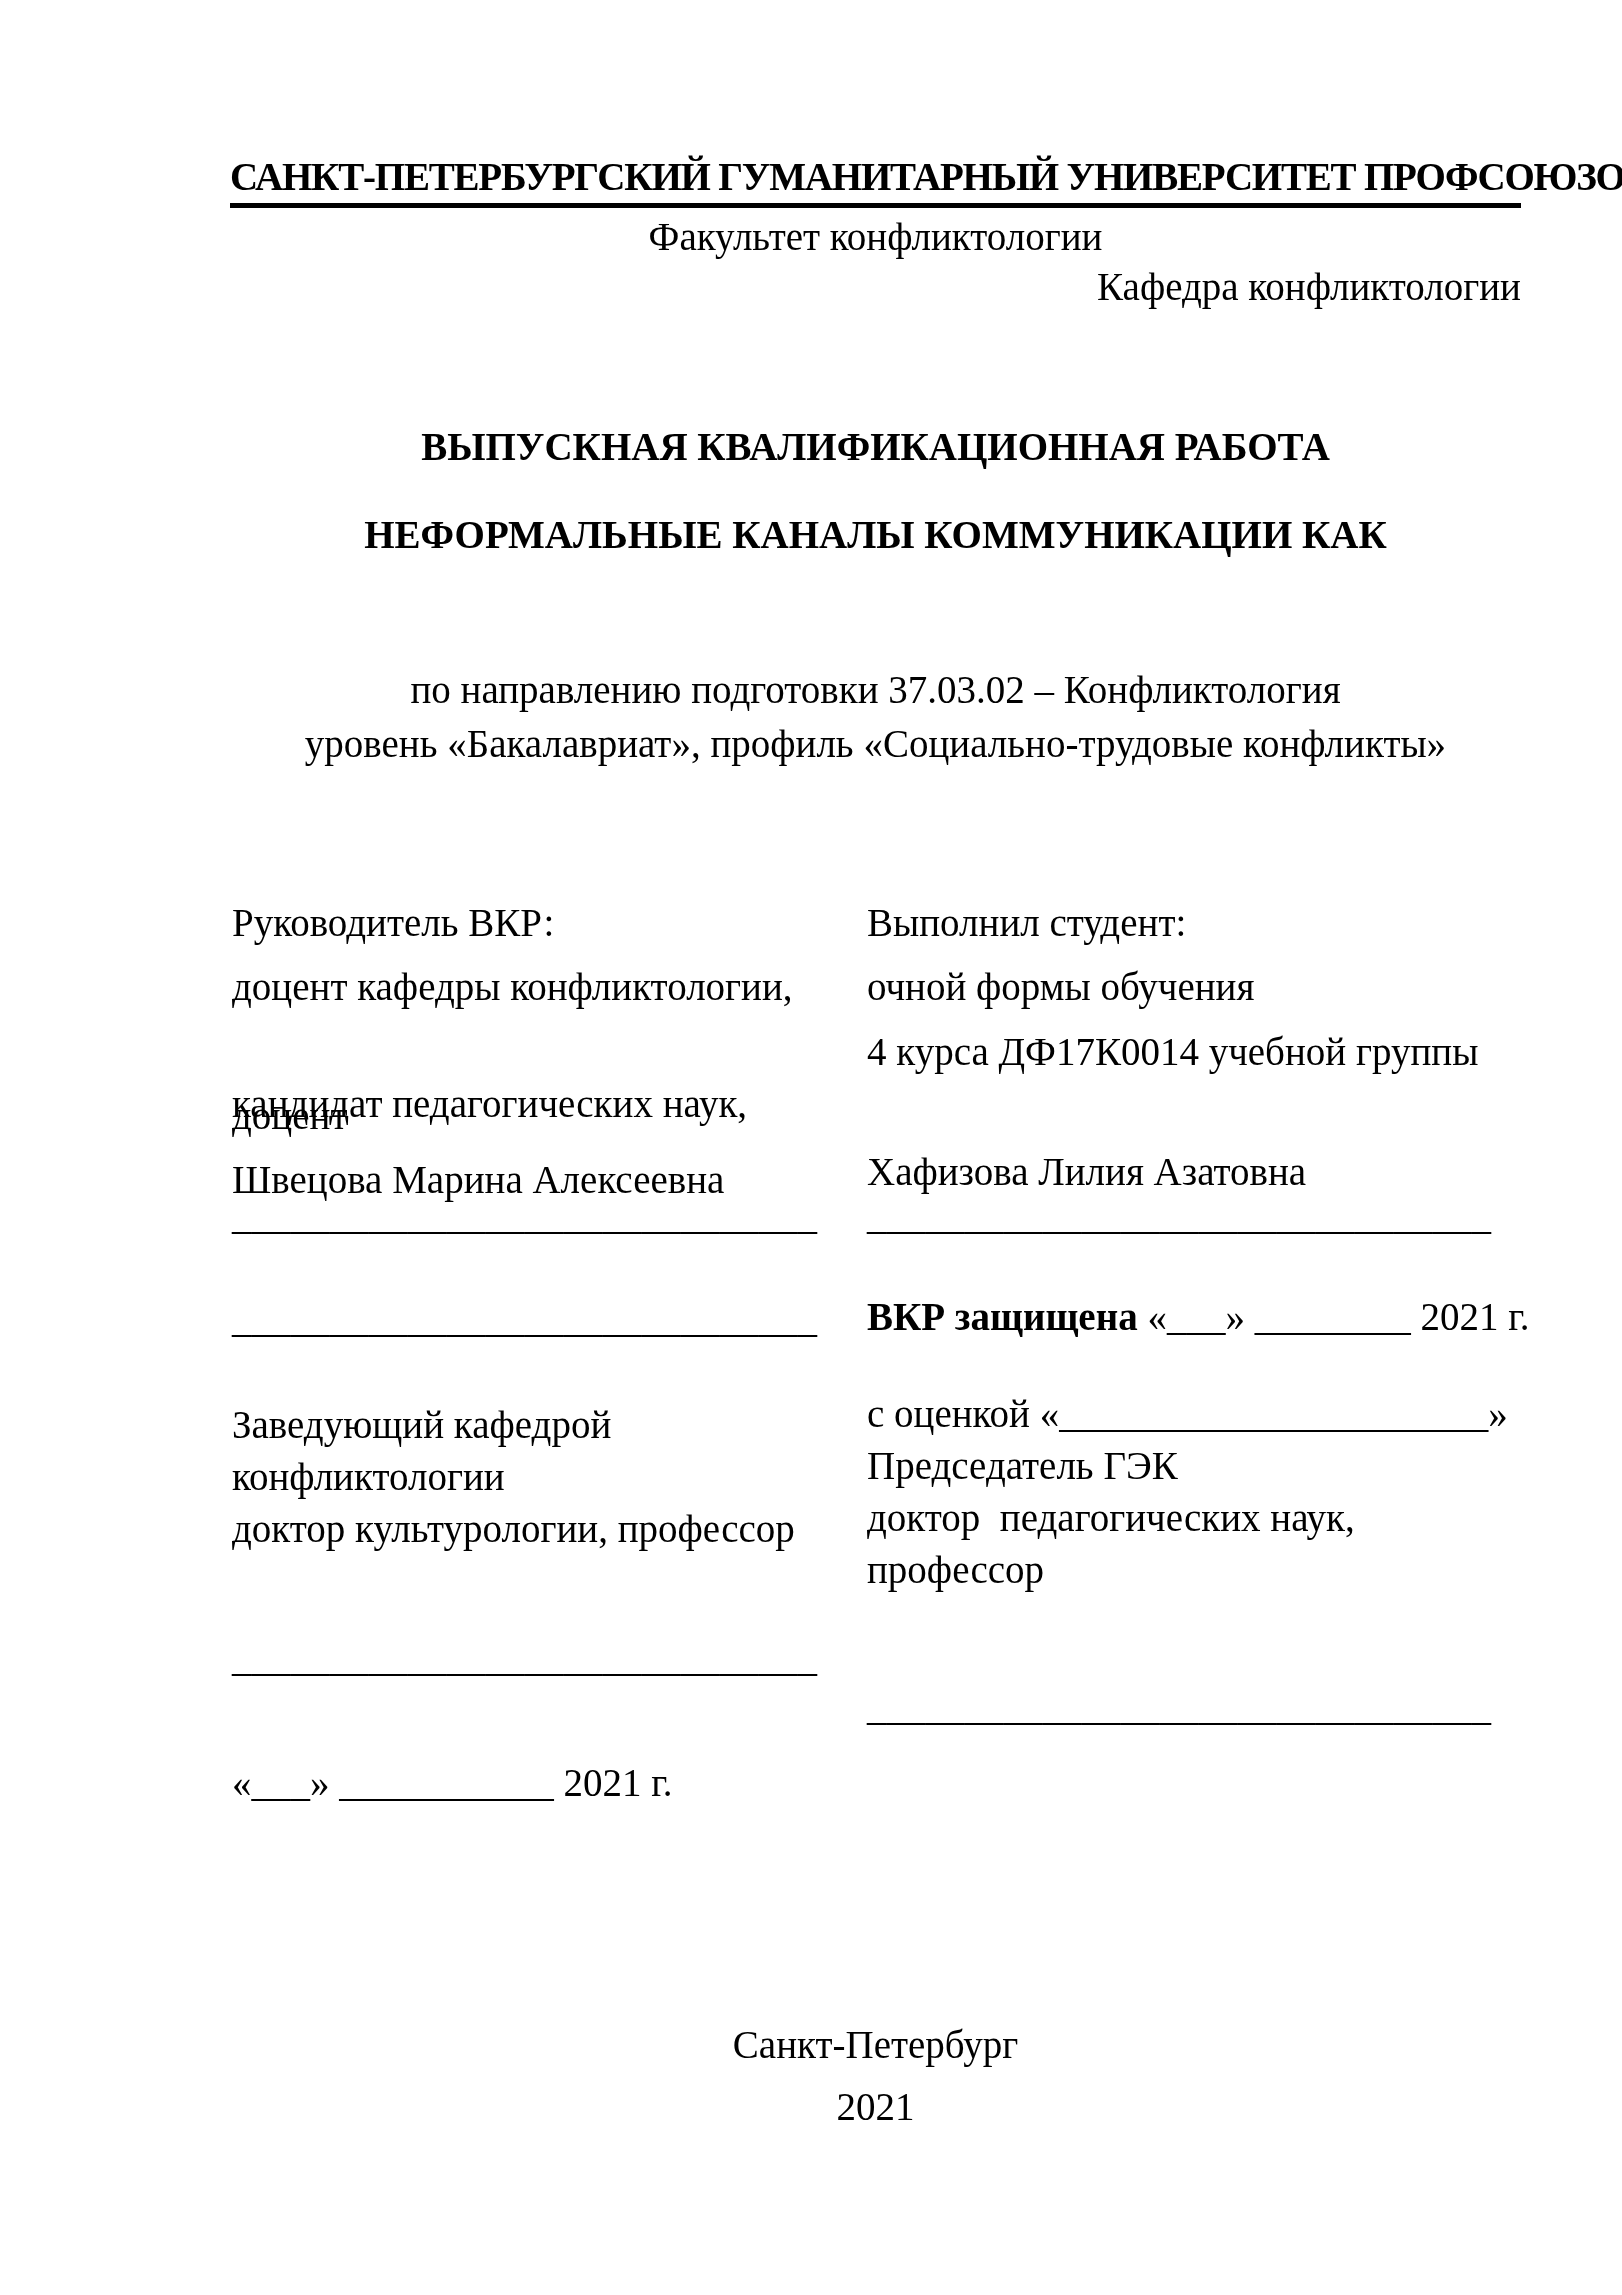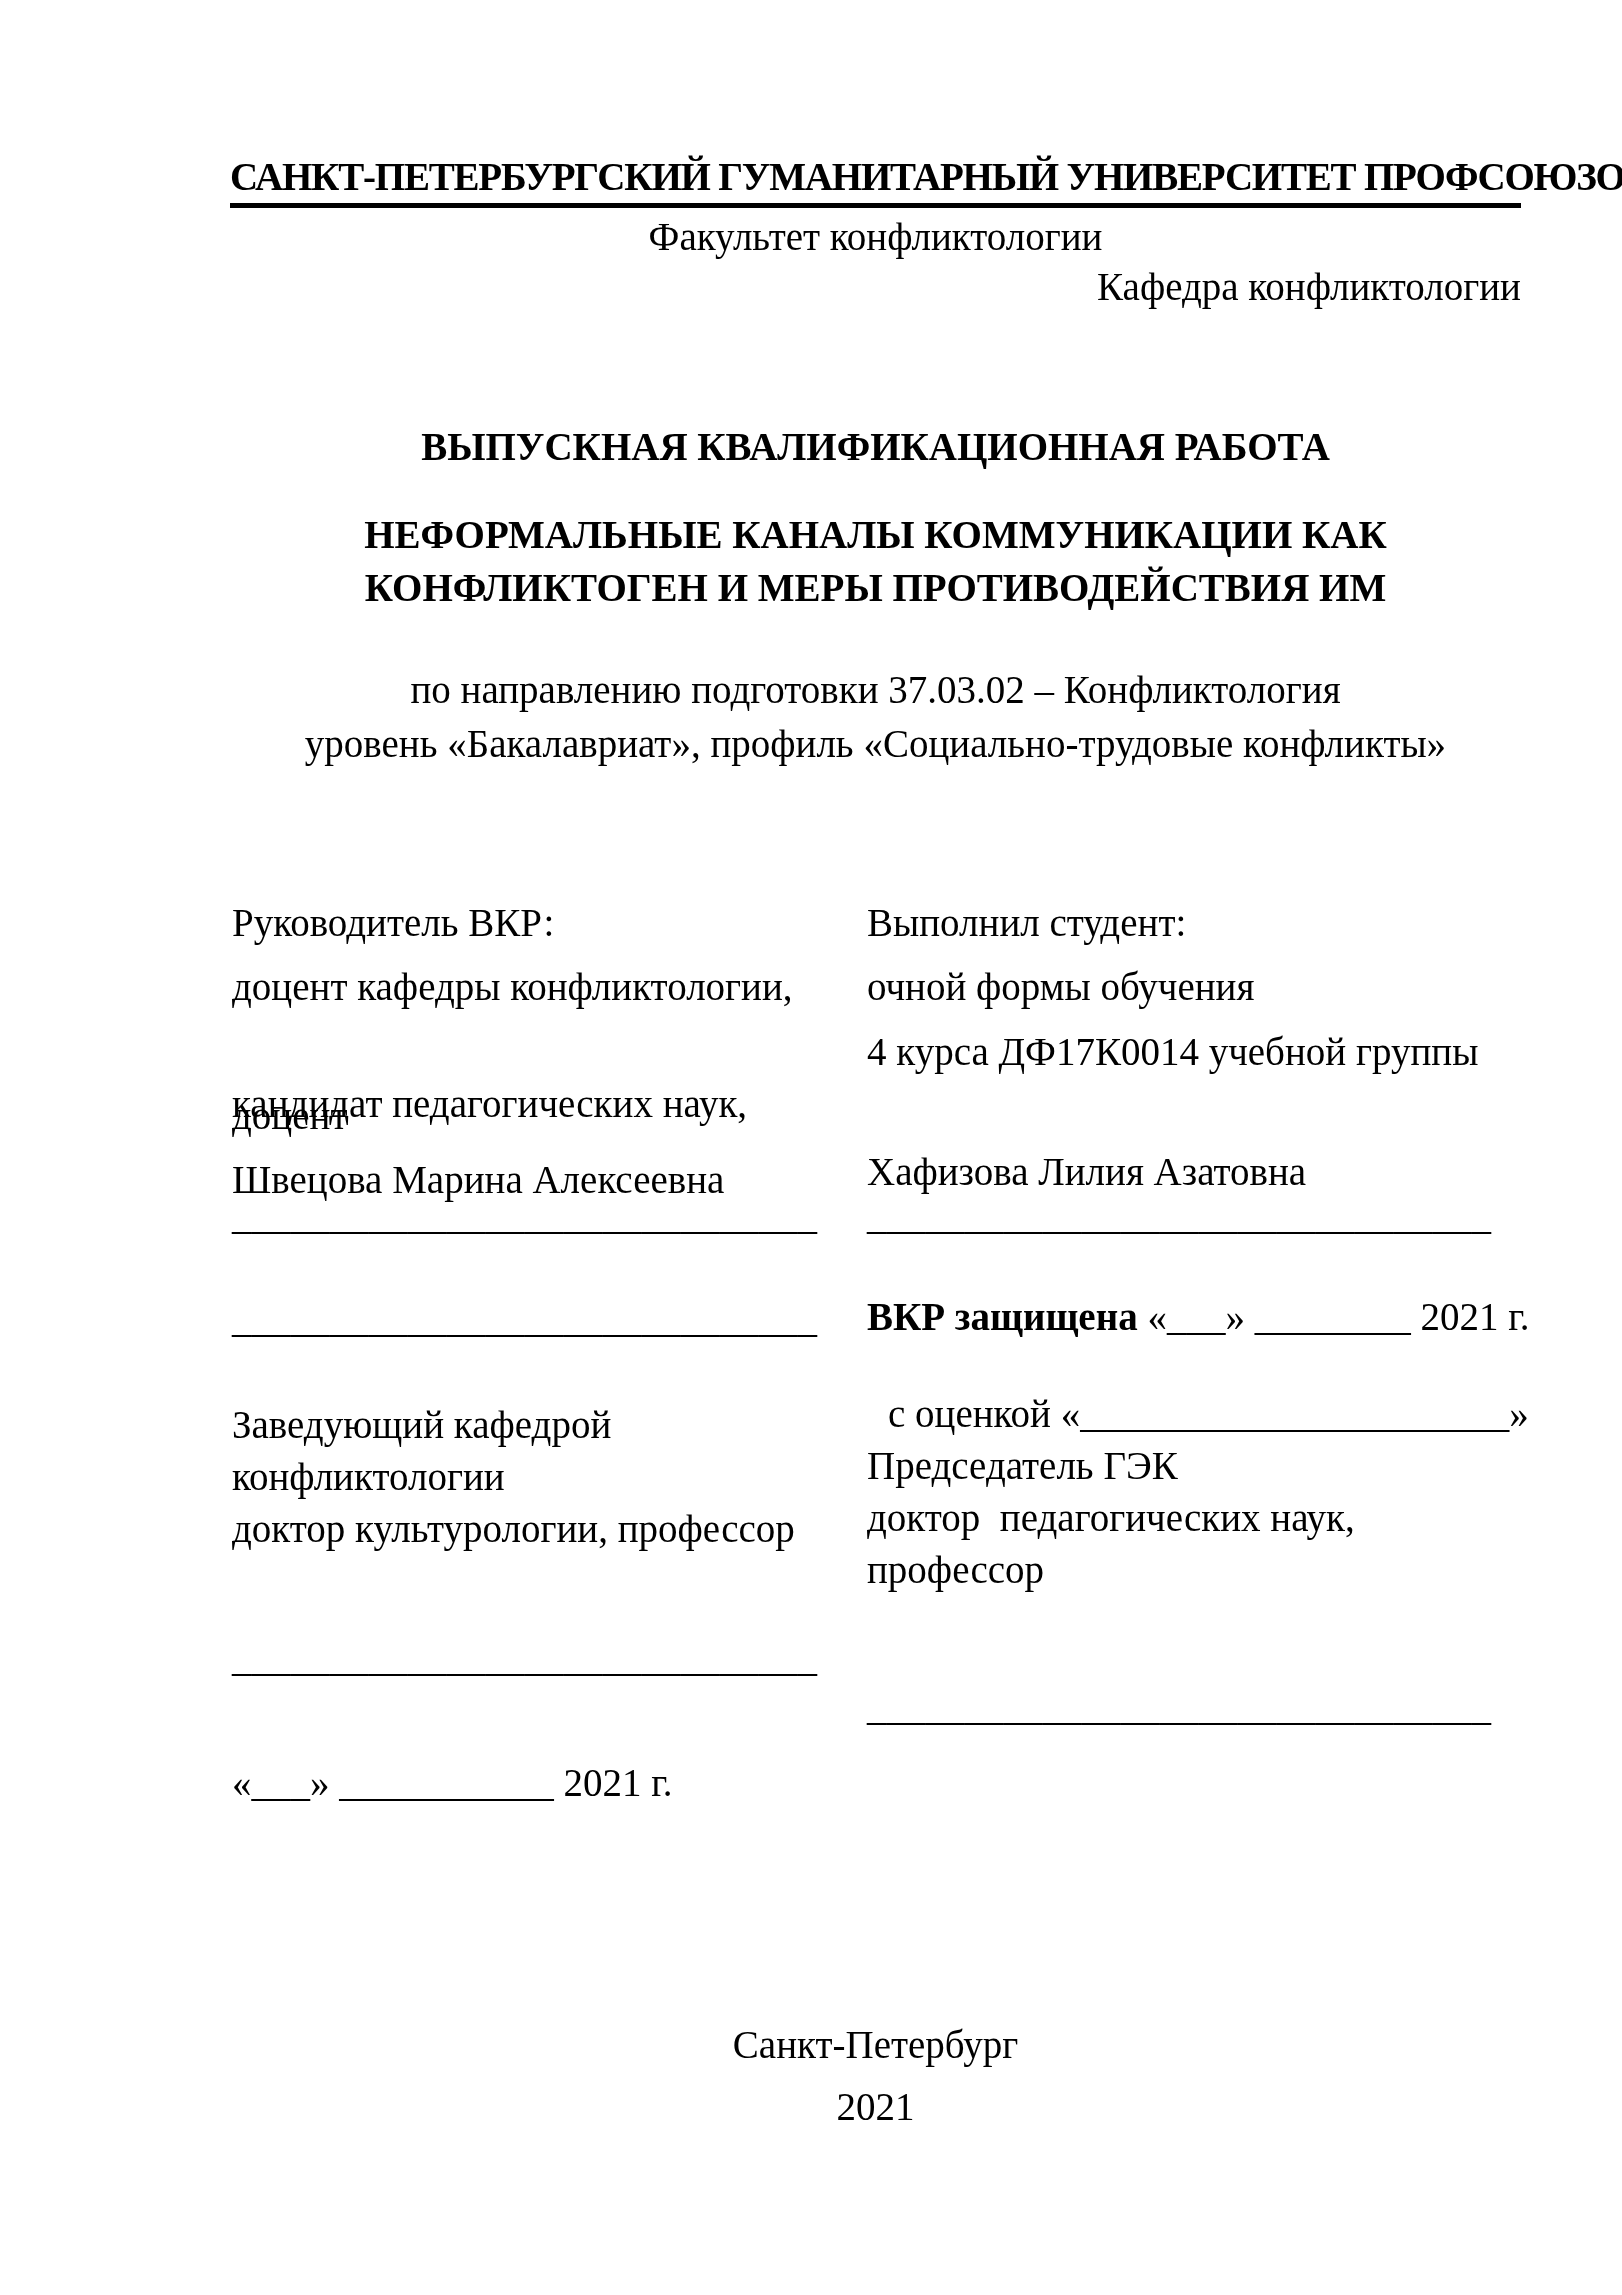--- a/index.html
+++ b/index.html
@@ -38,21 +38,20 @@
 
 <div class="page">
 
   <div class="ln c b hdr" style="top:157px;">САНКТ-ПЕТЕРБУРГСКИЙ ГУМАНИТАРНЫЙ УНИВЕРСИТЕТ ПРОФСОЮЗОВ</div>
   <div class="rule"></div>
   <div class="ln c" style="top:217px;">Факультет конфликтологии</div>
   <div class="ln ra" style="top:267px;">Кафедра конфликтологии</div>
 
   <div class="ln c b" style="top:427px;">ВЫПУСКНАЯ КВАЛИФИКАЦИОННАЯ РАБОТА</div>
   <div class="ln c b" style="top:515px;">НЕФОРМАЛЬНЫЕ КАНАЛЫ КОММУНИКАЦИИ КАК</div>
-  <div class="ln c b" style="top:568px;">КОНФЛИКТОГЕН И МЕРЫ ПРОТИВОДЕЙСТВИЯ ИМ</div>
   <div class="ln c" style="top:670px;">по направлению подготовки 37.03.02 – Конфликтология</div>
   <div class="ln c" style="top:724px;">уровень «Бакалавриат», профиль «Социально-трудовые конфликты»</div>
 
   <div class="ln lcol" style="top:903px;">Руководитель ВКР:</div>
   <div class="ln lcol" style="top:967px;">доцент кафедры конфликтологии,</div>
   <div class="ln lcol" style="top:1084px;">кандидат педагогических наук,</div>
   <div class="ln lcol" style="top:1096px;">доцент</div>
   <div class="ln lcol" style="top:1160px;">Швецова Марина Алексеевна</div>
   <div class="ln lcol" style="top:1196px;">______________________________</div>
   <div class="ln lcol" style="top:1299px;">______________________________</div>
@@ -63,21 +62,21 @@
   <div class="ln lcol" style="top:1638px;">______________________________</div>
   <div class="ln lcol" style="top:1763px;">«___» ___________ 2021 г.</div>
 
   <div class="ln rcol" style="top:903px;">Выполнил студент:</div>
   <div class="ln rcol" style="top:967px;">очной формы обучения</div>
   <div class="ln rcol" style="top:1032px;">4 курса ДФ17К0014 учебной группы</div>
   <div class="ln rcol" style="top:1152px;font-family:Liberation Serif, serif;">Хафизова Лилия Азатовна</div>
   <div class="ln rcol" style="top:1196px;">________________________________</div>
 
   <div class="ln rcol" style="top:1297px;"><span class="b">ВКР защищена</span><span> «___» ________ 2021 г.</span></div>
-  <div class="ln rcol" style="top:1394px;margin-left:21px;">с оценкой «______________________»</div>
+  <div class="ln rcol" style="top:1394px;">с оценкой «______________________»</div>
   <div class="ln rcol" style="top:1446px;">Председатель ГЭК</div>
   <div class="ln rcol" style="top:1498px;">доктор  педагогических наук,</div>
   <div class="ln rcol" style="top:1550px;">профессор</div>
   <div class="ln rcol" style="top:1687px;">________________________________</div>
 
   <div class="ln c" style="top:2025px;">Санкт-Петербург</div>
   <div class="ln c" style="top:2087px;">2021</div>
 
 </div>
 

